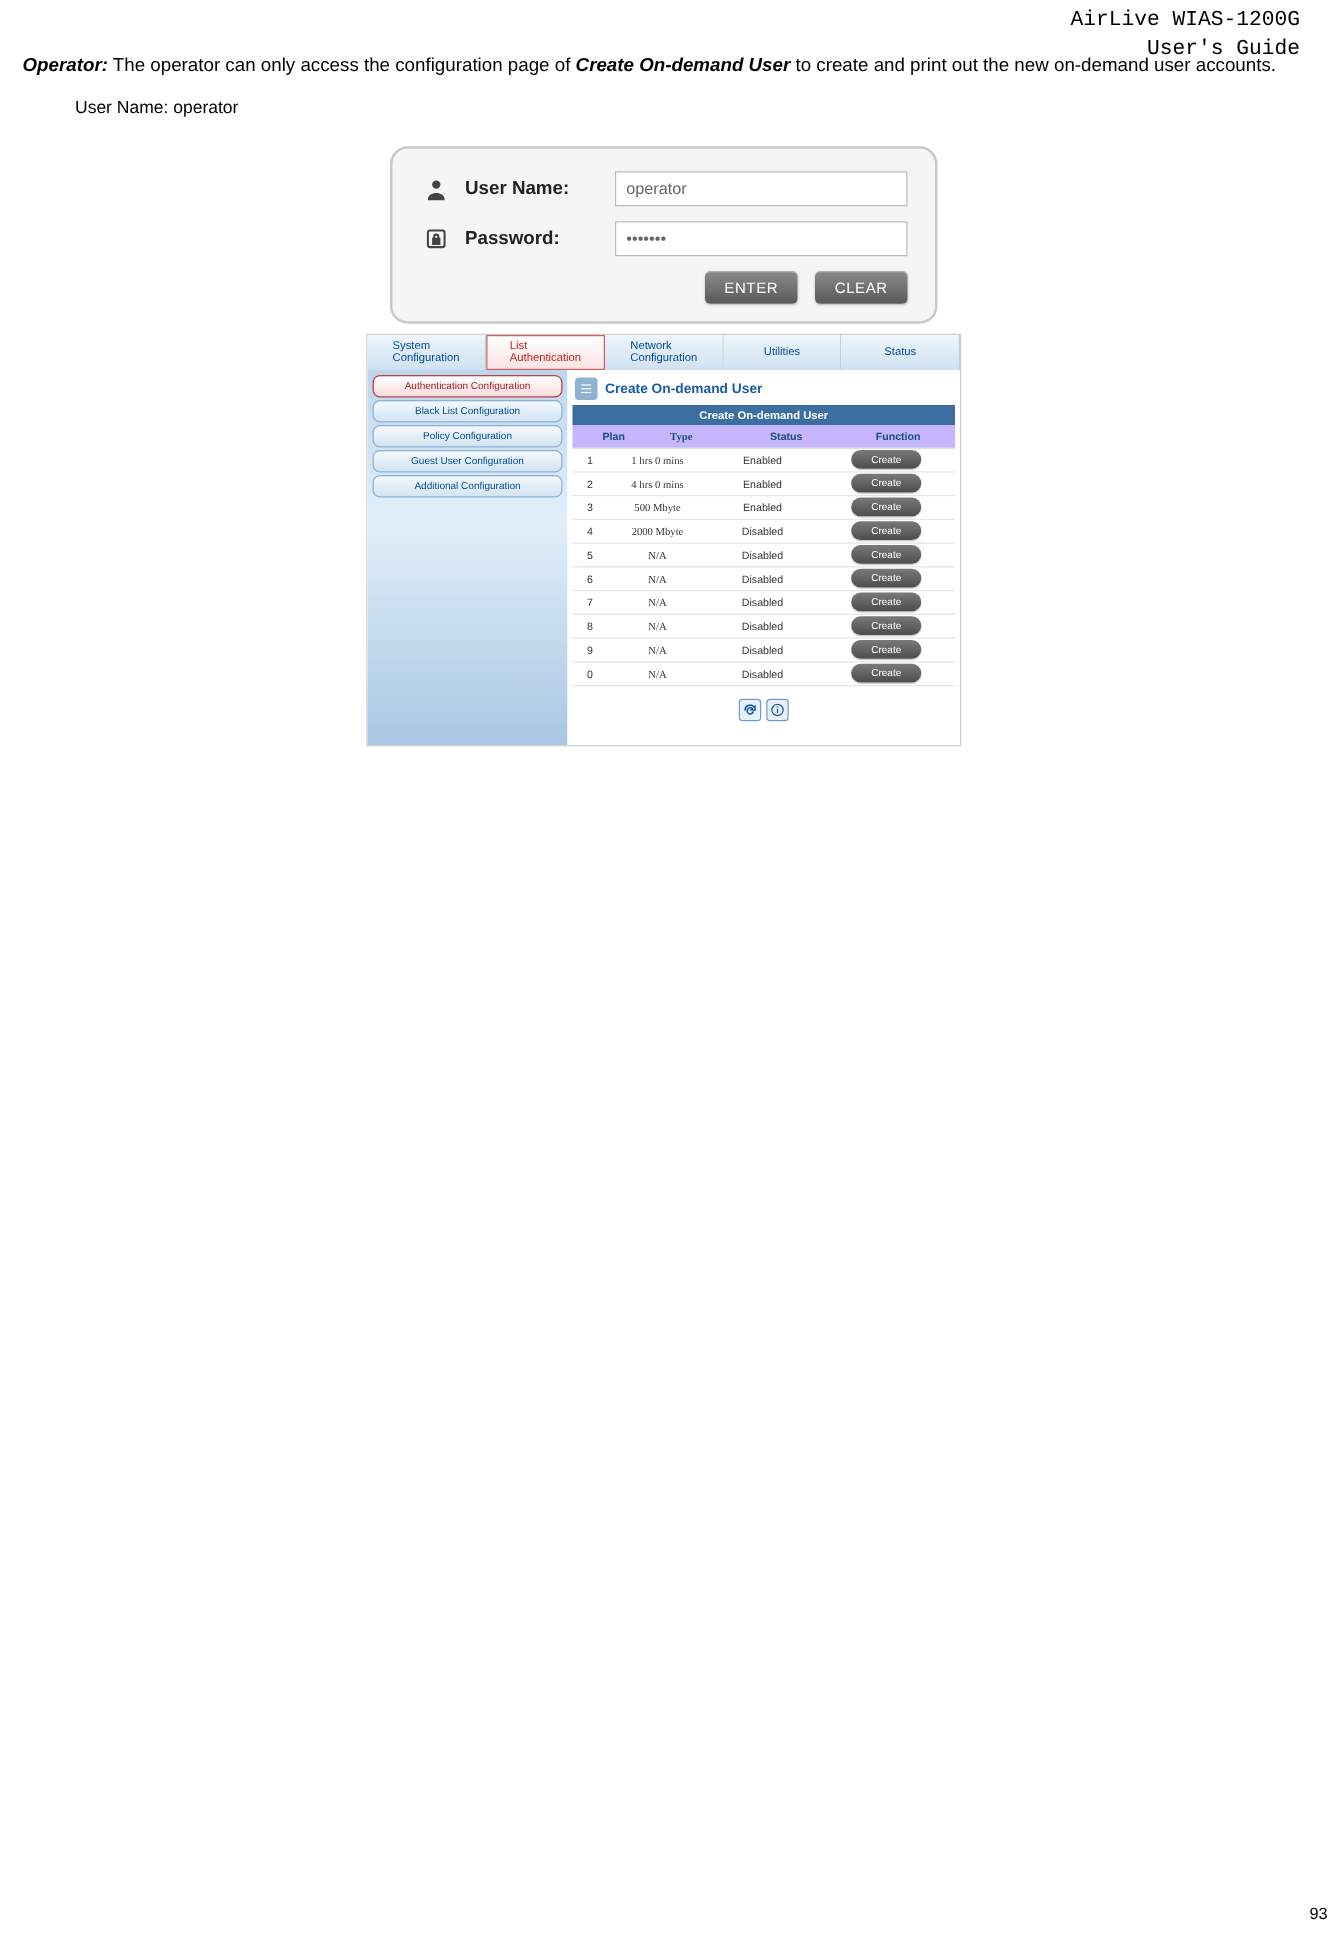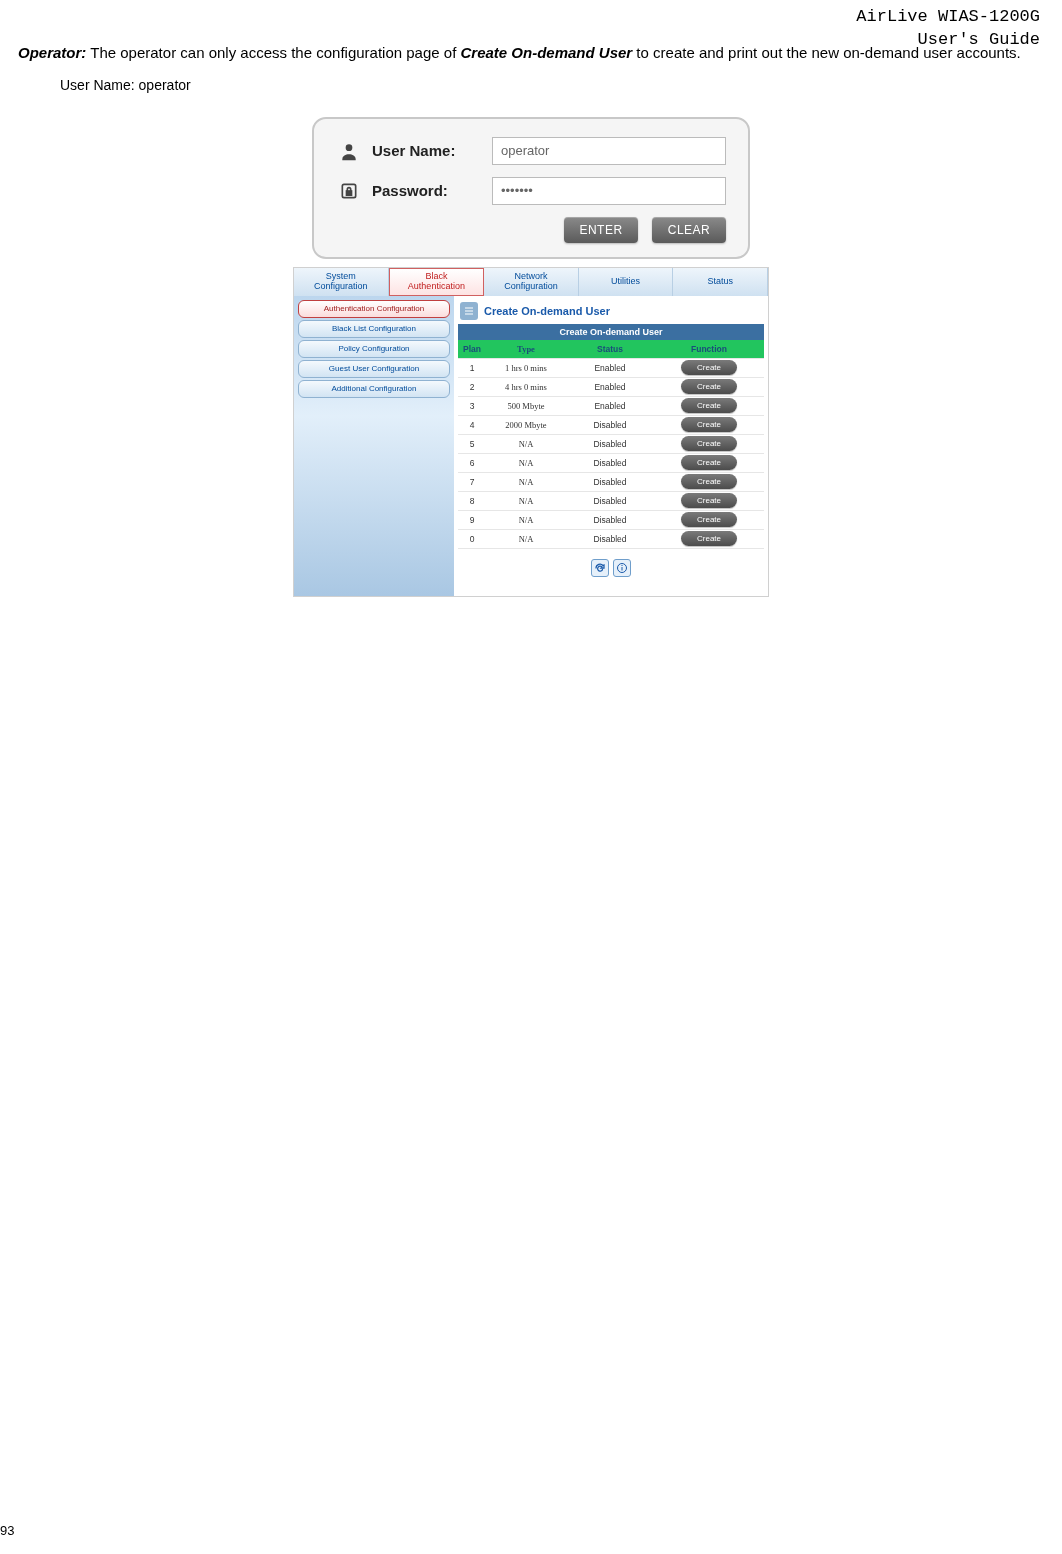--- a/index.html
+++ b/index.html
@@ -93,21 +93,21 @@
   .tab-bar {
     display: flex;
     height: 28px;
     font-size: 9px;
   }
   .tab {
     flex: 1;
     display: flex;
     align-items: center;
     justify-content: center;
-    text-align: center;
+    text-align: left;
     color: #004b9a;
     background: linear-gradient(#eef5fb, #cfe1f1);
     border-right: 1px solid #b8cfe4;
     line-height: 1.05;
     padding: 0 2px;
     cursor: pointer;
   }
   .tab.active {
     color: #c02020;
     background: linear-gradient(#ffffff, #fde3e3);
@@ -170,24 +170,25 @@
     padding:3px 0;
   }
   .th-row, .td-row {
     display:flex;
     font-size:8.5px;
     border-bottom:1px solid #e6e6e6;
     align-items:center;
     min-height:19px;
   }
   .th-row {
-    background:#22c55e;
+    background:#c4b5fd;
     color:#1a4d7a;
     font-weight:bold;
     text-align:center;
+    padding-left:19px;
   }
   .td-row { color:#333; }
   .col-plan { flex: 0 0 28px; text-align:center; }
   .col-type { flex: 0 0 80px; text-align:center;font-family:Liberation Serif, serif; }
   .col-status { flex: 0 0 88px; text-align:center; }
   .col-func { flex: 1; display:flex; justify-content:center; align-items:center; }
   .create-btn {
     min-width: 56px;
     height: 15px;
     font-size: 8px;
@@ -209,21 +210,21 @@
     background:#e6f0fa;
     display:flex; align-items:center; justify-content:center;
     font-size:12px;
     color:#1a5aaa;
     cursor:pointer;
   }
   .page-num {
     position:absolute;
     bottom:16px;
     left:0; right:0;
-    text-align:left;
+    text-align:right;
     font-size:13px;
   }
 </style>
 </head>
 <body>
 
 <div class="header-right">
   <div>AirLive WIAS-1200G</div>
   <div>User's Guide</div>
 </div>
@@ -267,21 +268,21 @@
   </div>
 </div>
 
 <div class="config-wrap">
   <div class="tab-bar">
     <div class="tab">
         <span style="white-space:pre-line">System
 Configuration</span>
       </div>
     <div class="tab active">
-        <span style="white-space:pre-line">Black
+        <span style="white-space:pre-line">List
 Authentication</span>
       </div>
     <div class="tab">
         <span style="white-space:pre-line">Network
 Configuration</span>
       </div>
     <div class="tab">
         <span style="white-space:pre-line">Utilities</span>
       </div>
     <div class="tab">

